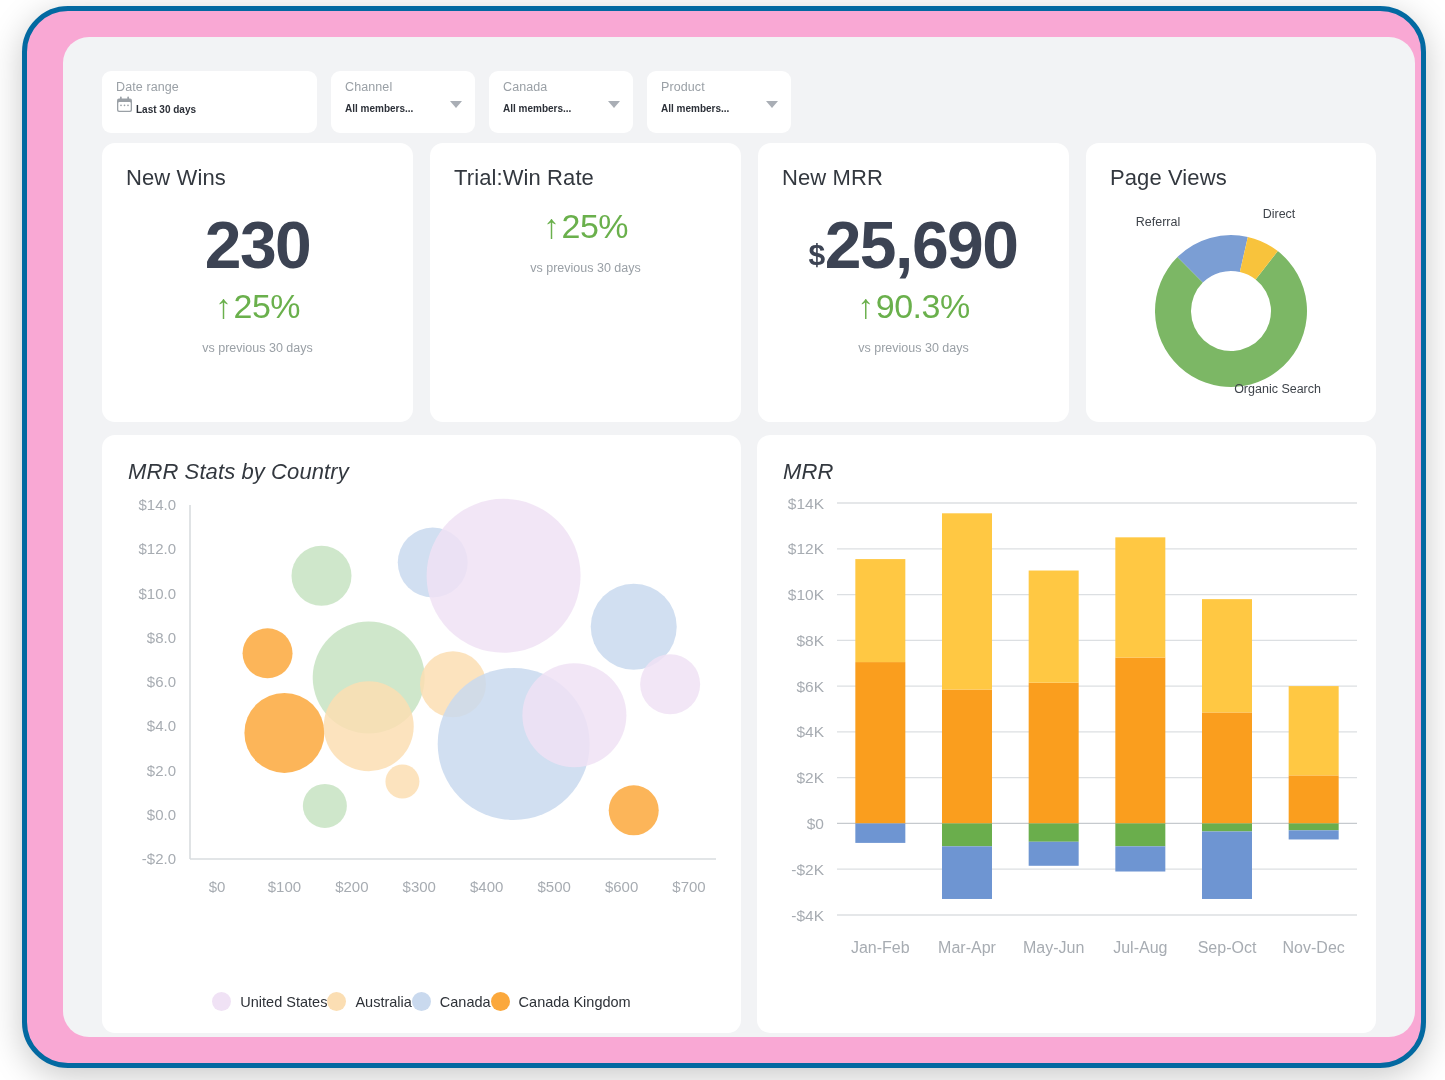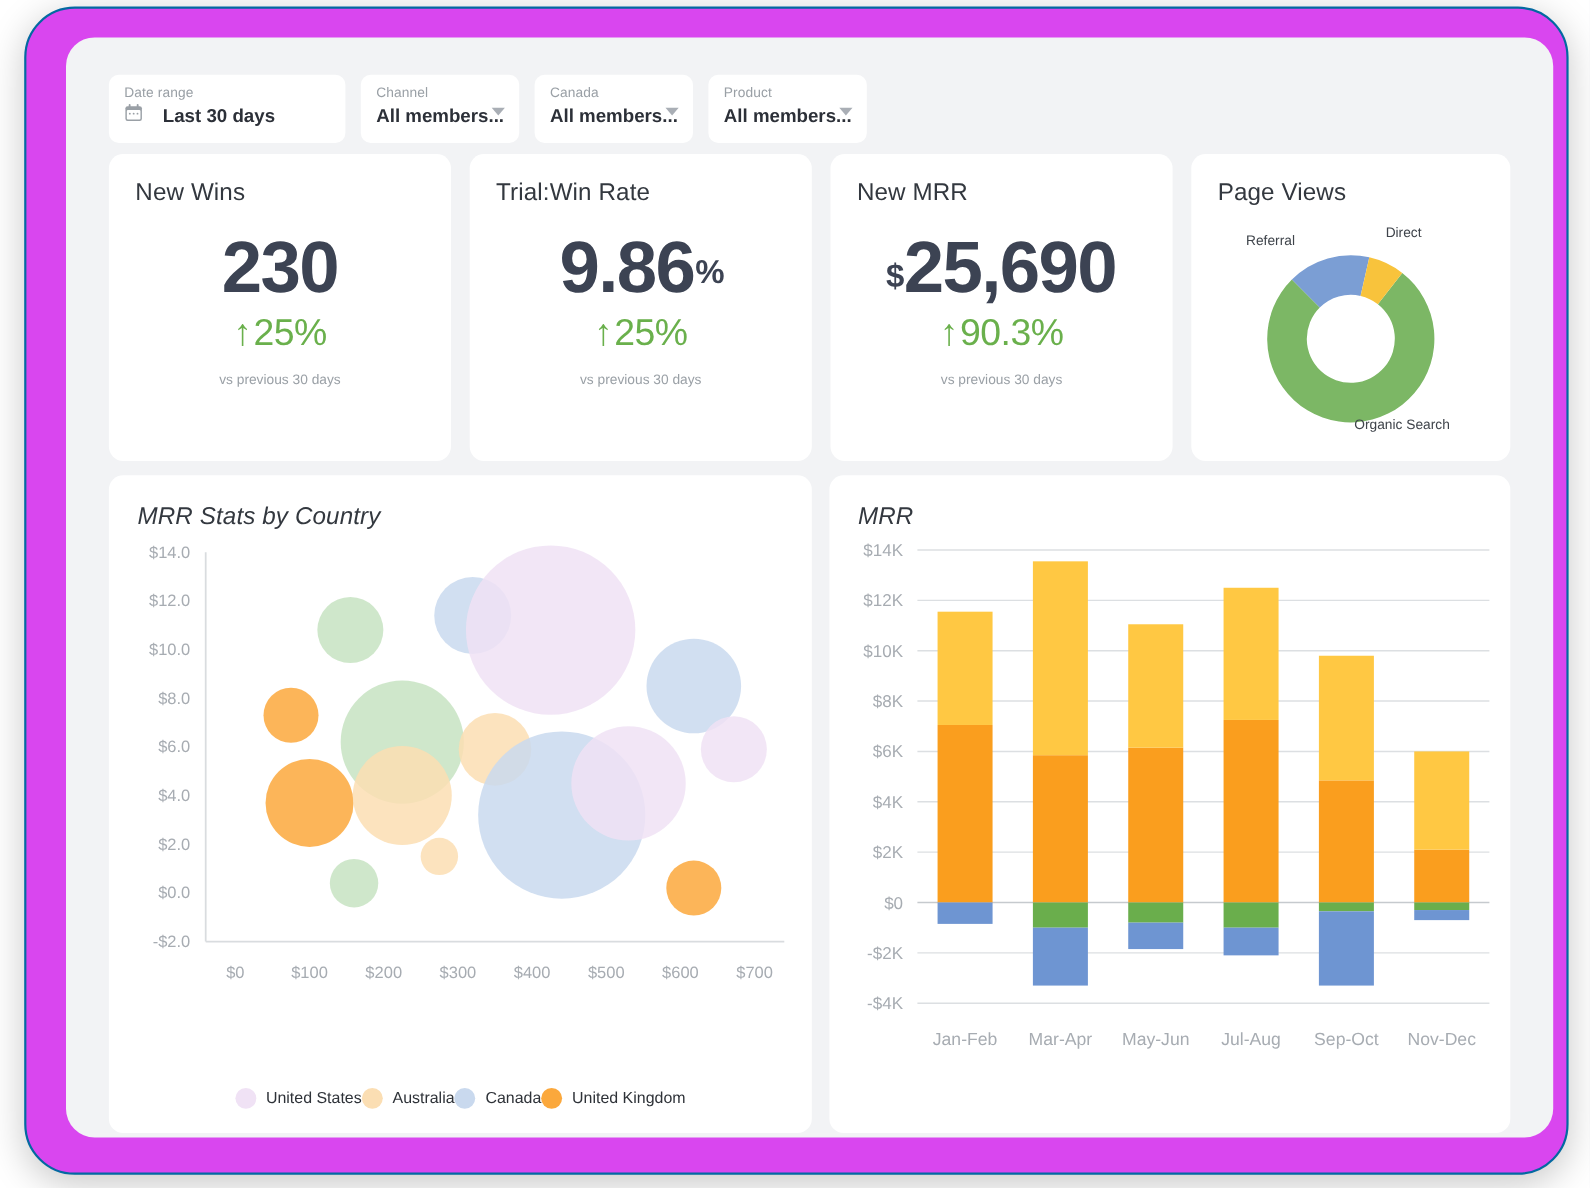--- a/index.html
+++ b/index.html
@@ -8,22 +8,22 @@
     background: #ffffff;
     font-family: "Liberation Sans", sans-serif;
     overflow: hidden;
   }
   
   #bezel {
     position: absolute;
     left: 22px; top: 6px;
     width: 1404px; height: 1062px;
     border-radius: 46px;
-    border: 2px solid #0369a1;
-    background: #d946ef;
+    border: 5px solid #0369a1;
+    background: #f9a8d4;
     box-shadow: 0 8px 34px rgba(0,0,0,.22);
   }
   #page {
     position: absolute;
     left: 36px; top: 26px;
     width: 1352px; height: 1000px;
     background: #f2f3f5;
     border-radius: 26px;
   }
   
@@ -38,23 +38,23 @@
     padding: 9px 14px 0 14px;
     position: relative;
   }
   .filter.date { width: 215px; }
   .filter.sel  { width: 144px; }
   .filter-label {
     font-size: 12.5px; color: #9aa0a6; letter-spacing: .1px;
     line-height: 14px;
   }
   .filter-value {
-    font-size: 17px; color: #2c3038; font-weight: 600;
+    font-size: 10px; color: #2c3038; font-weight: 600;
     line-height: 26px; margin-top: 2px;
-    display: flex; align-items: flex-end; gap: 18px;
+    display: flex; align-items: flex-end; gap: 3px;
     white-space: nowrap; overflow: hidden;
   }
   .cal-icon { flex: 0 0 auto; }
   .caret {
     position: absolute; right: 13px; top: 30px;
     width: 0; height: 0;
     border-left: 6px solid transparent;
     border-right: 6px solid transparent;
     border-top: 7px solid #a9aeb5;
   }
@@ -167,23 +167,20 @@
         <div class="kpi-delta">
           <span class="arrow">↑</span><span>25%</span>
         </div>
         <div class="kpi-sub">vs previous 30 days</div>
       </div>
     </div>
 
     <div class="card kpi" id="kpi-1">
       <div class="card-title">Trial:Win Rate</div>
       <div class="kpi-body">
-        <div class="kpi-value">
-          <span class="pre"></span><span>9.86</span><span class="suf">%</span>
-        </div>
         <div class="kpi-delta">
           <span class="arrow">↑</span><span>25%</span>
         </div>
         <div class="kpi-sub">vs previous 30 days</div>
       </div>
     </div>
 
     <div class="card kpi" id="kpi-2">
       <div class="card-title">New MRR</div>
       <div class="kpi-body">
@@ -257,21 +254,21 @@
           <div class="legend-item">
             <span class="legend-dot" style="background: rgb(251, 222, 179);"></span>
             <span class="legend-label">Australia</span>
           </div>
           <div class="legend-item">
             <span class="legend-dot" style="background: rgb(201, 217, 238);"></span>
             <span class="legend-label">Canada</span>
           </div>
           <div class="legend-item">
             <span class="legend-dot" style="background: rgb(251, 168, 60);"></span>
-            <span class="legend-label">United Kingdom</span>
+            <span class="legend-label">Canada Kingdom</span>
           </div>
         </div>
     </div>
 
     <div class="card chart-card" id="chart-mrr">
       <div class="card-title">MRR</div>
       <svg class="chart-svg" id="bar-svg" width="619" height="510" viewBox="0 0 619 510">
           <line x1="80" y1="428" x2="600" y2="428" stroke="#dcdfe2" stroke-width="1.3"></line>
           <text x="67" y="433.5" fill="#a7acb2" font-size="15.5" font-family="&quot;Liberation Sans&quot;, sans-serif" text-anchor="end">-$4K</text>
           <line x1="80" y1="382.22222222222223" x2="600" y2="382.22222222222223" stroke="#dcdfe2" stroke-width="1.3"></line>

